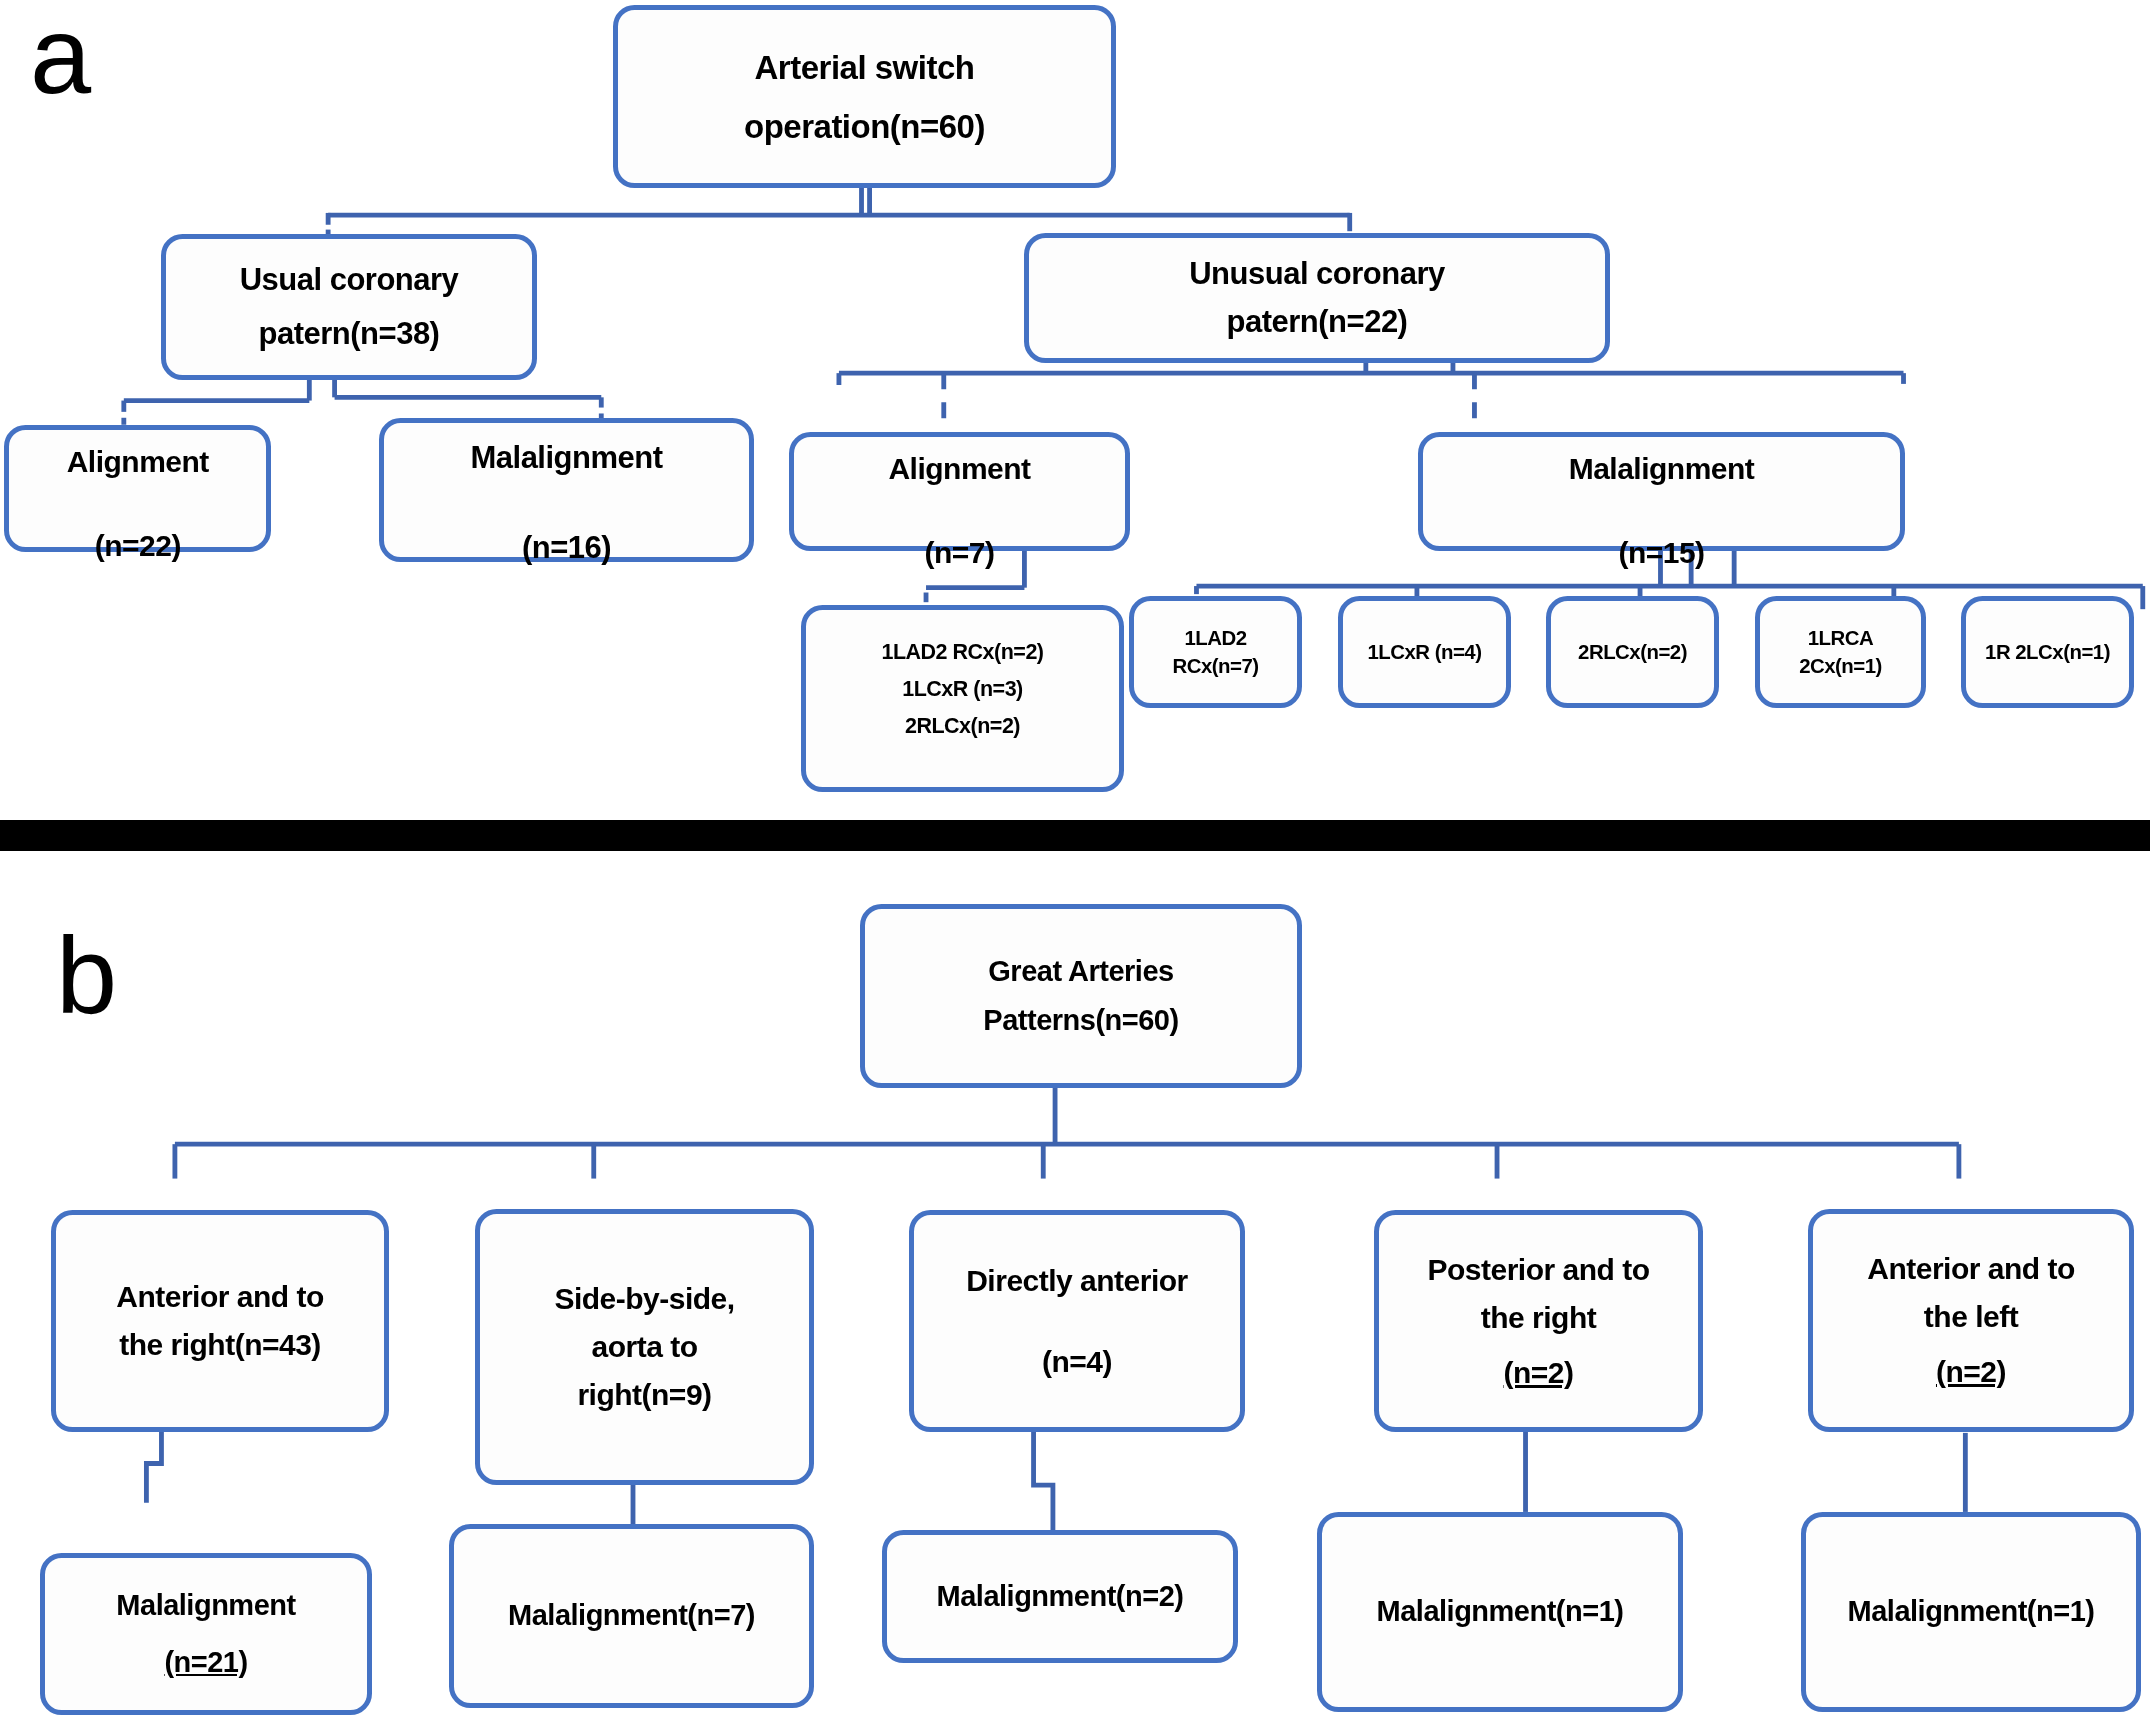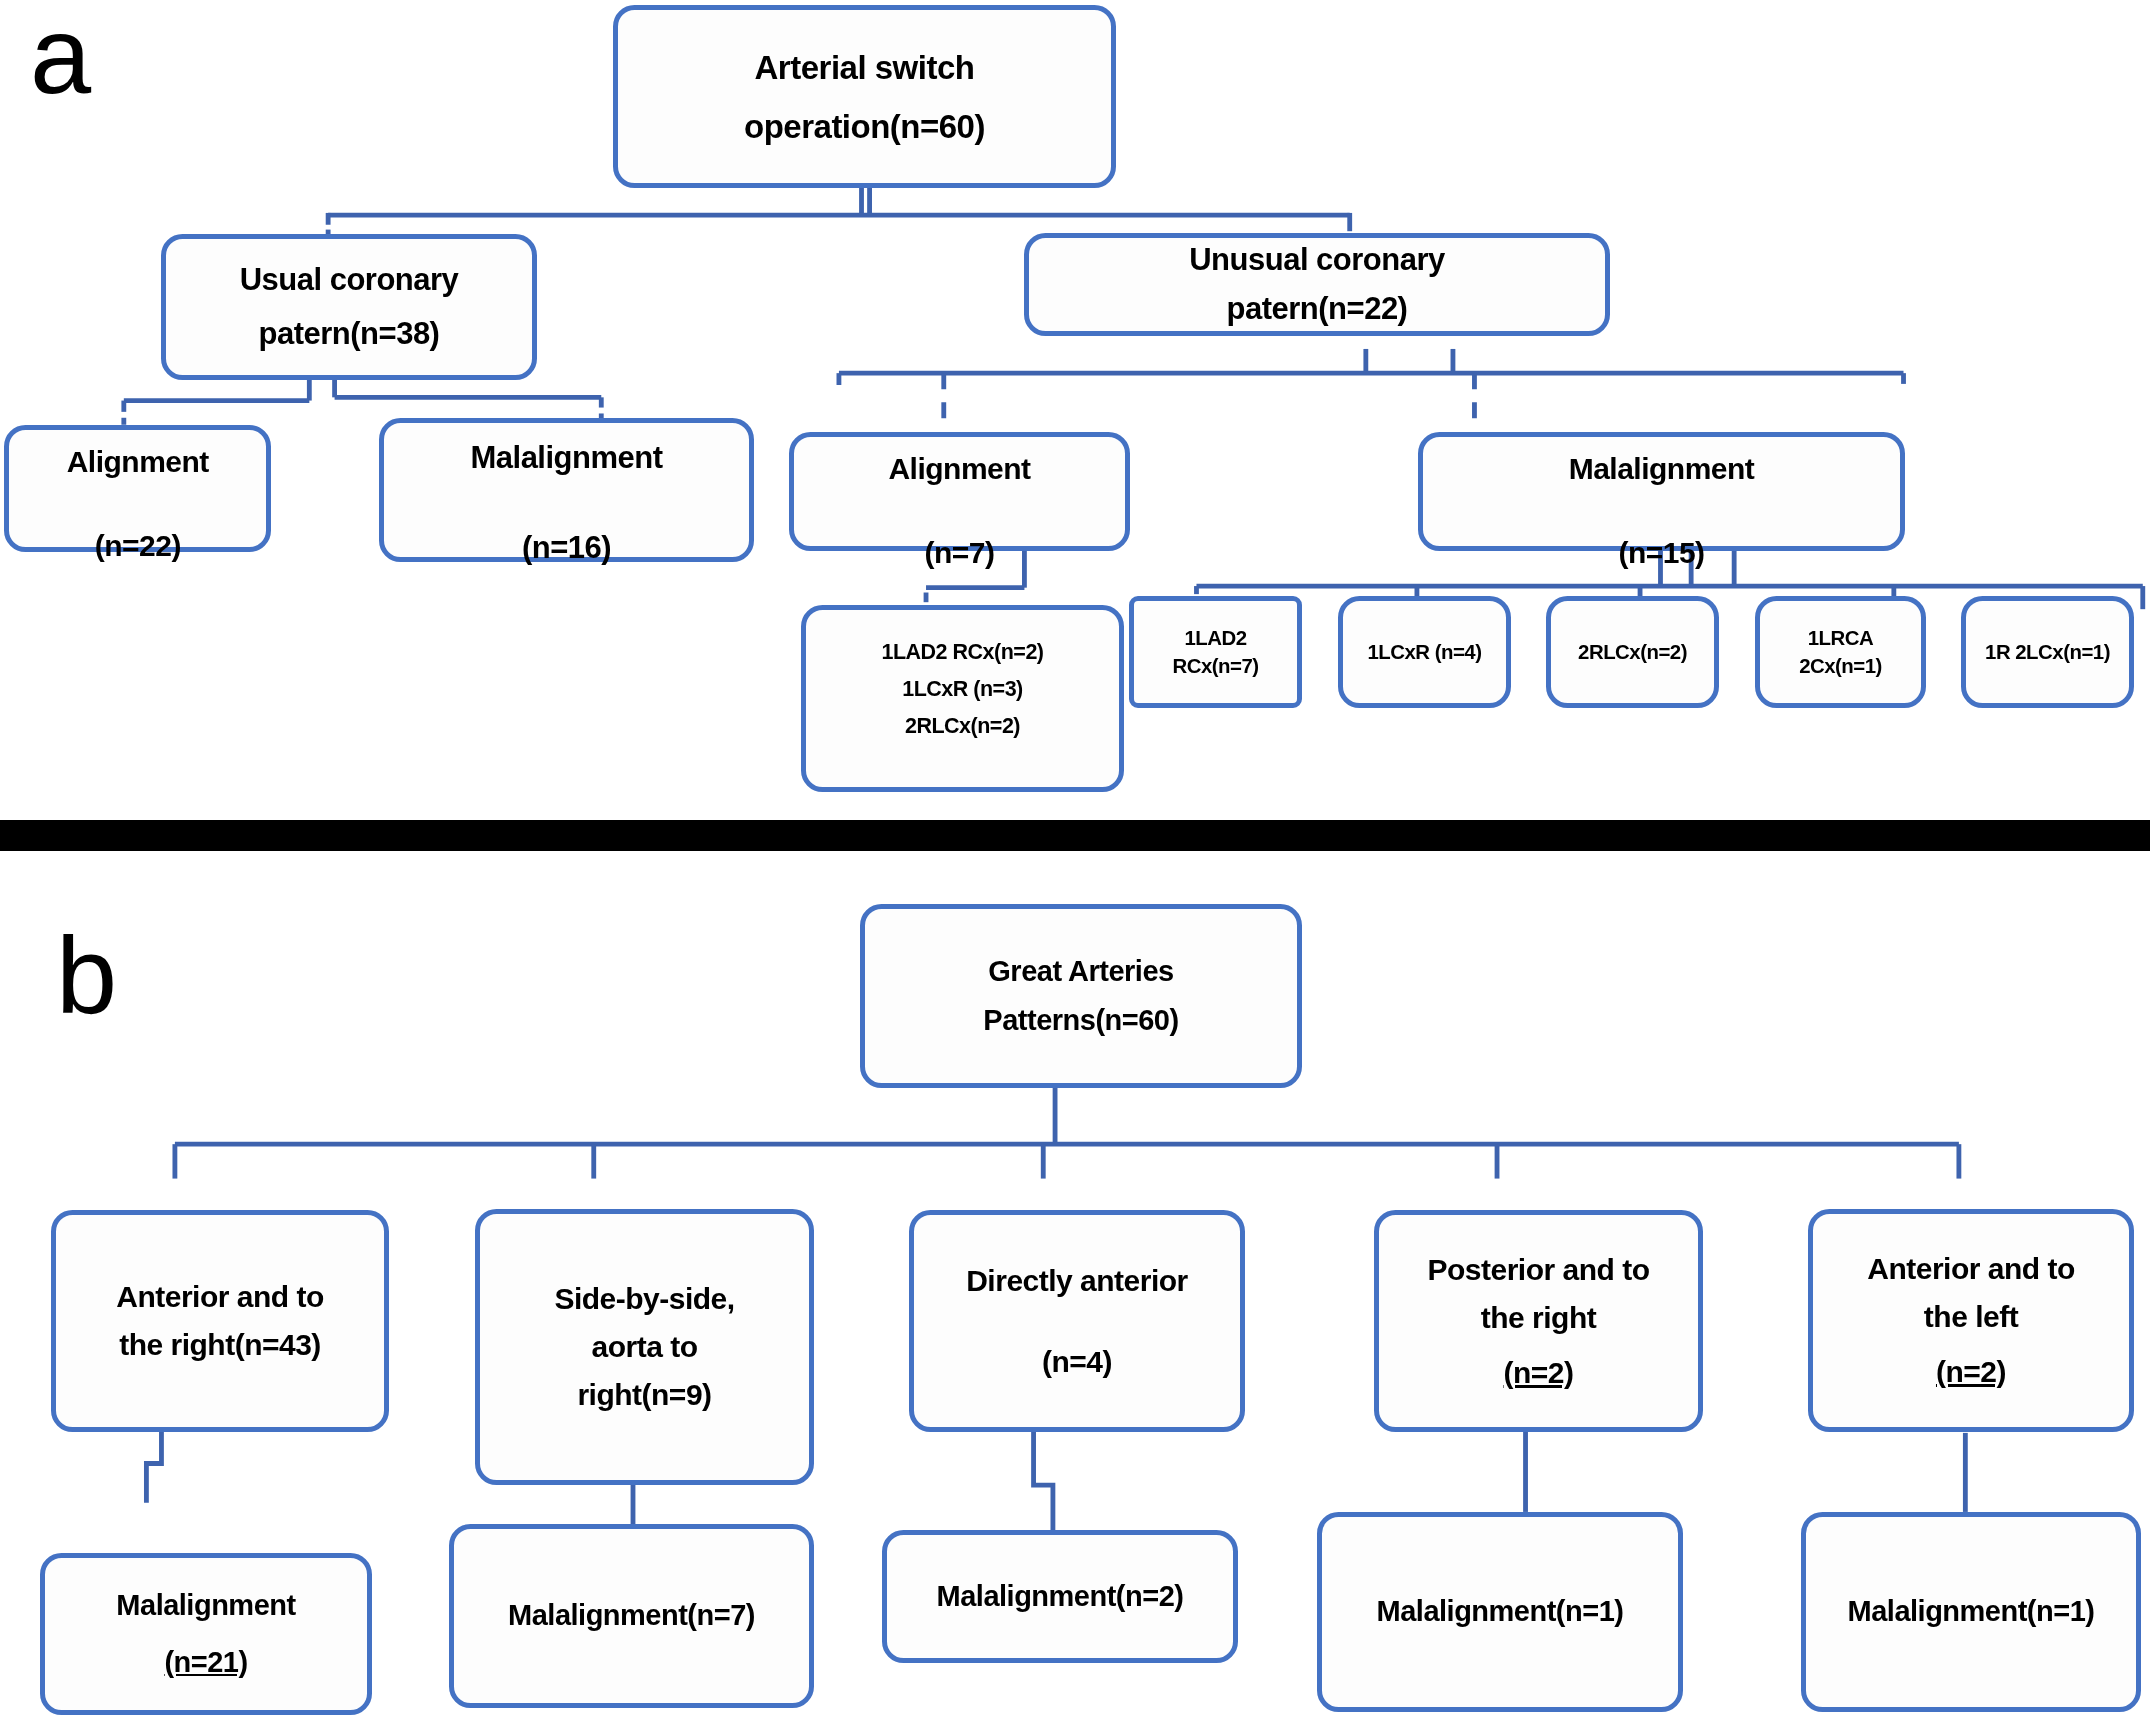--- a/index.html
+++ b/index.html
@@ -122,21 +122,21 @@
   <div class="box center f62" style="left:613px;top:5.4px;width:503px;height:183px;">
     <span class="ln">Arterial switch</span>
     <span class="ln">operation(n=60)</span>
   </div>
 
   <div class="box center f58" style="left:161px;top:234px;width:376px;height:146px;">
     <span class="ln">Usual coronary</span>
     <span class="ln">patern(n=38)</span>
   </div>
 
-  <div class="box center f58t" style="left:1024px;top:233px;width:586px;height:103px;">
+  <div class="box center f58t" style="left:1024px;top:233px;width:586px;height:130px;">
     <span class="ln">Unusual coronary</span>
     <span class="ln">patern(n=22)</span>
   </div>
 
   <div class="box spread f56" style="left:4.3px;top:425px;width:267px;height:127px;">
     <span class="ln">Alignment</span>
     <span class="ln">(n=22)</span>
   </div>
 
   <div class="box spread f58" style="left:379px;top:418px;width:375px;height:144px;">
@@ -153,21 +153,21 @@
     <span class="ln">Malalignment</span>
     <span class="ln">(n=15)</span>
   </div>
 
   <div class="box detail f40" style="left:801px;top:605px;width:323px;height:187px;">
     <span class="ln">1LAD2 RCx(n=2)</span>
     <span class="ln">1LCxR (n=3)</span>
     <span class="ln">2RLCx(n=2)</span>
   </div>
 
-  <div class="box center f38" style="left:1129px;top:596px;width:173px;height:112px;border-radius:9px;">
+  <div class="box center f38" style="left:1129px;top:596px;width:173px;height:112px;">
     <span class="ln">1LAD2</span>
     <span class="ln">RCx(n=7)</span>
   </div>
 
   <div class="box center f38" style="left:1338px;top:596px;width:173px;height:112px;">
     <span class="ln">1LCxR (n=4)</span>
   </div>
 
   <div class="box center f38" style="left:1546px;top:596px;width:173px;height:112px;">
     <span class="ln">2RLCx(n=2)</span>

